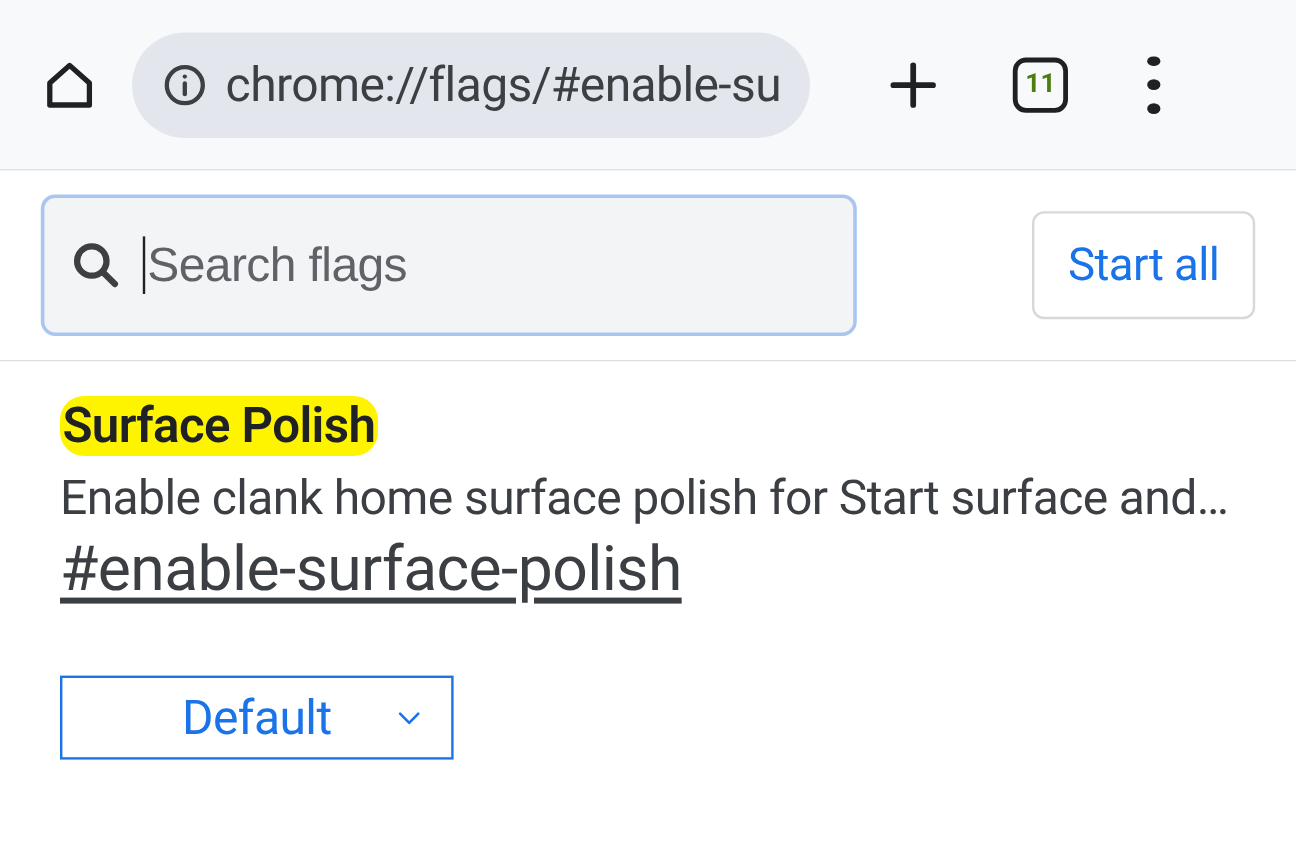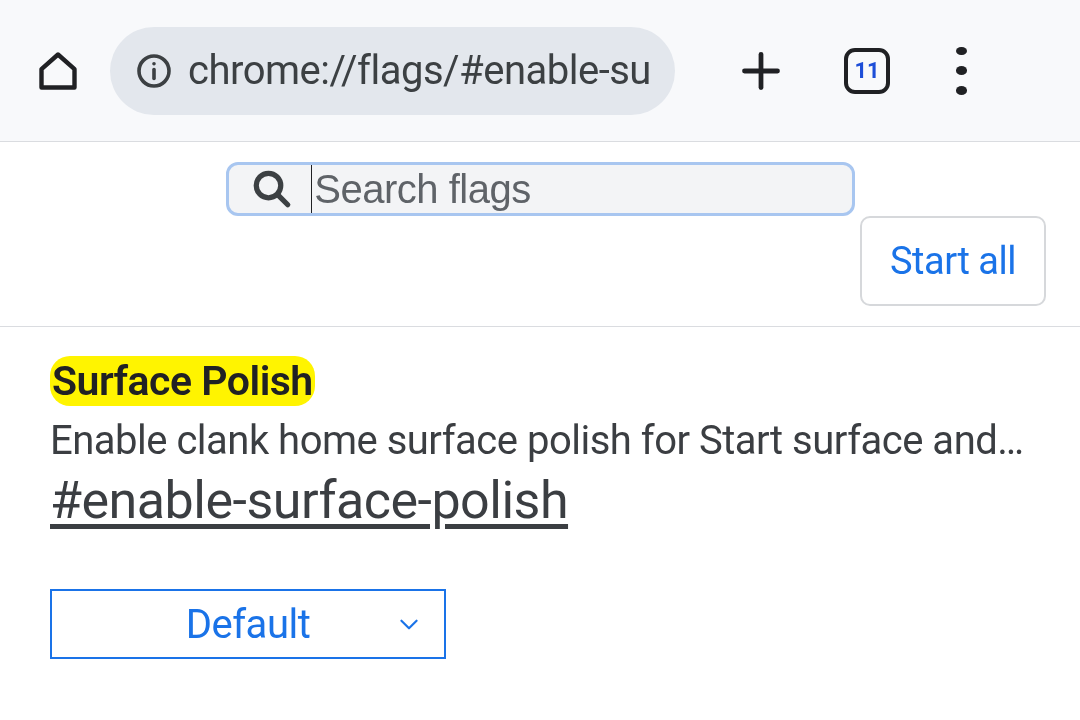--- a/index.html
+++ b/index.html
@@ -81,21 +81,21 @@
     .tab-badge {
       border: 4px solid #202124;
       border-radius: 11px;
       width: 46px;
       height: 46px;
       display: flex;
       align-items: center;
       justify-content: center;
       font-size: 22px;
       font-weight: 700;
-      color: #1d4ed8;
+      color: #4d7c0f;
     }
     .menu-button {
       width: 48px;
       height: 48px;
       display: flex;
       align-items: center;
       justify-content: center;
       cursor: pointer;
       margin-left: 46px;
       flex-direction: column;
@@ -106,21 +106,20 @@
       height: 11px;
       background: #202124;
       border-radius: 50%;
     }
     
     .search-row {
       display: flex;
       align-items: center;
       padding: 20px 34px 20px 34px;
       border-bottom: 1px solid #dadce0;
-      flex-direction: column;
     }
     .search-box {
       flex: 1;
       height: 118px;
       background: #f3f4f6;
       border: 3px solid #a8c6f0;
       border-radius: 12px;
       display: flex;
       align-items: center;
       padding: 0 22px;
@@ -197,21 +196,21 @@
       text-decoration: underline;
       text-underline-offset: 6px;
       margin-top: 6px;
       cursor: pointer;
       letter-spacing: -0.5px;
     }
     .flag-select {
       margin-top: 58px;
       border: 2px solid #1a73e8;
       height: 70px;
-      width: 396px;
+      width: 328px;
       display: flex;
       align-items: center;
       justify-content: center;
       position: relative;
       cursor: pointer;
     }
     .flag-select-value {
       font-size: 40px;
       color: #1a73e8;
       letter-spacing: -0.5px;

